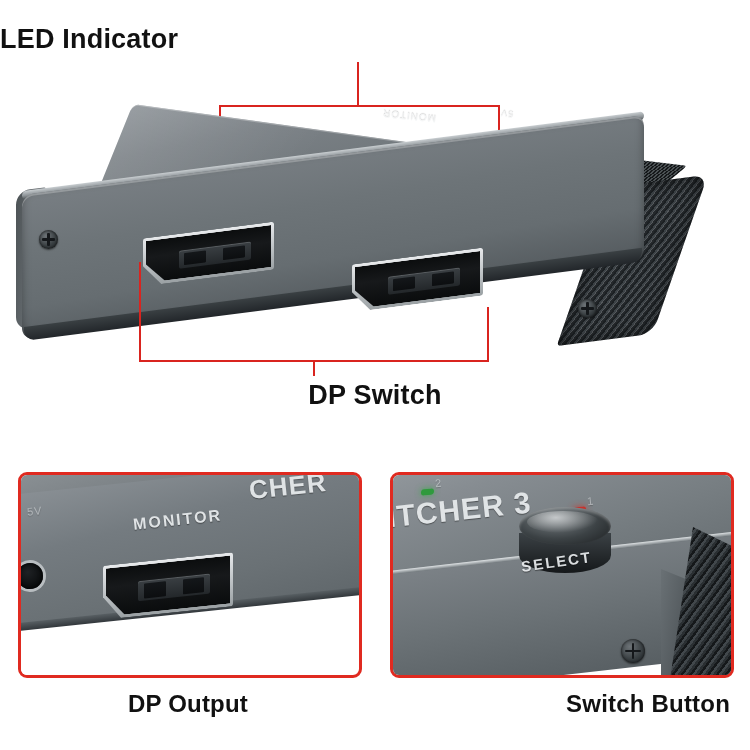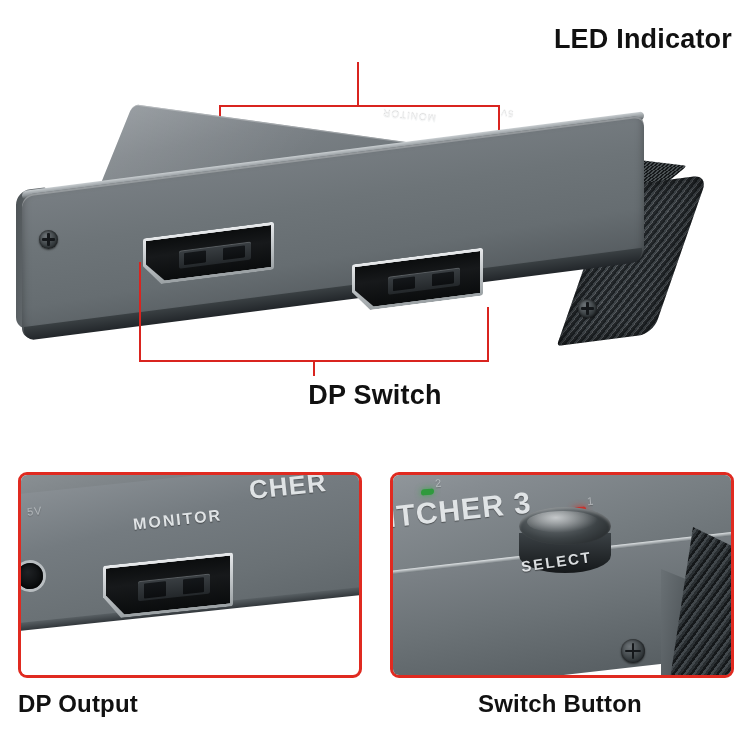--- a/index.html
+++ b/index.html
@@ -14,24 +14,24 @@
   .stage{position:absolute;inset:0;width:750px;height:750px;}
 
   
   .callout-label{
     position:absolute;
     font-weight:bold;
     color:#111111;
     letter-spacing:.2px;
     white-space:nowrap;
   }
-  #lbl-led{left:0;top:24px;width:712px;text-align:right;font-size:27px;padding-left:20px;}
+  #lbl-led{left:0;top:24px;width:712px;text-align:left;font-size:27px;}
   #lbl-dpin{left:0;top:380px;width:750px;text-align:center;font-size:27px;}
-  #lbl-dpout{left:18px;top:690px;width:340px;font-size:24px;}
-  #lbl-switch{left:390px;top:690px;width:340px;text-align:center;font-size:24px;}
+  #lbl-dpout{left:18px;top:690px;width:340px;text-align:center;font-size:24px;}
+  #lbl-switch{left:390px;top:690px;width:340px;text-align:right;font-size:24px;}
 
   
   .rline{position:absolute;background:#d9241f;}
   .rline.v{width:2px;}
   .rline.h{height:2px;}
 
   
   #main-device{position:absolute;left:0;top:95px;width:750px;height:290px;}
 
   

